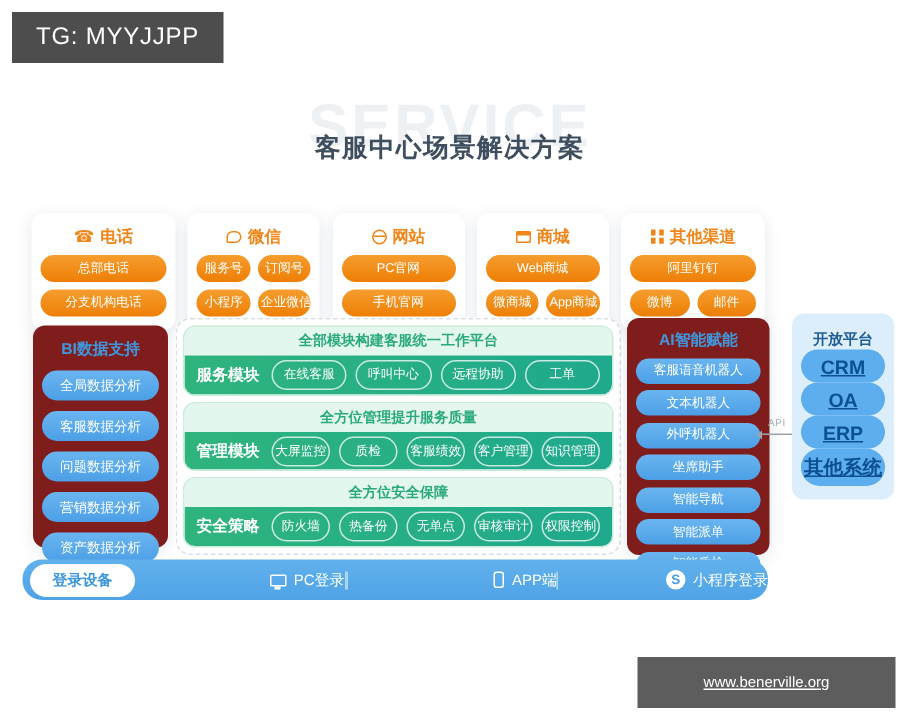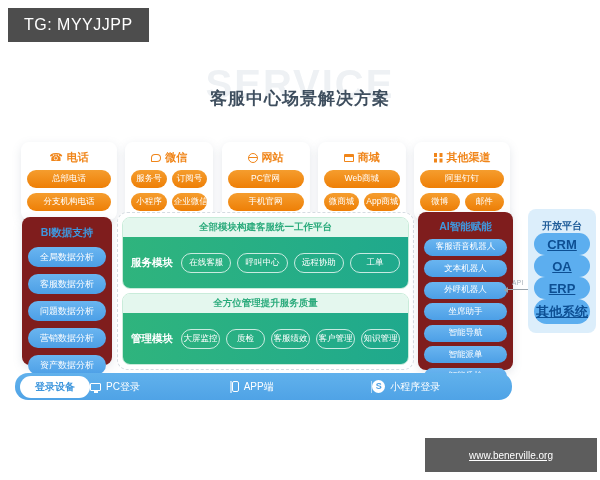--- a/index.html
+++ b/index.html
@@ -79,21 +79,21 @@
            border-bottom:3px solid transparent; }
   .api-arrow::before { left:-4px; border-right:4px solid #99a3ab; }
   .api-arrow::after { right:-4px; border-left:4px solid #99a3ab; }
 
   
   .login-bar { position:absolute; left:15px; top:373px; width:497px; height:27px; border-radius:13px;
                background:linear-gradient(180deg,#61b1ec,#4fa3e6); display:flex; align-items:center; }
   .login-badge { background:#fff; color:#3f97dd; font-size:10px; font-weight:bold; border-radius:999px;
                  padding:4px 15px; margin-left:5px; white-space:nowrap; }
   .login-items { flex:1; display:flex; align-items:center; height:100%; }
-  .login-item { flex:1; display:flex; align-items:center; justify-content:flex-start; gap:5px; color:#fff; font-size:10px; }
+  .login-item { flex:1; display:flex; align-items:center; justify-content:flex-end; gap:5px; color:#fff; font-size:10px; }
   .login-divider { width:1px; height:12px; background:rgba(255,255,255,.55); }
   .li { display:inline-block; position:relative; flex:none; }
   .li-monitor { width:11px; height:8px; border:1.3px solid #fff; border-radius:1px; }
   .li-monitor::after { content:""; position:absolute; left:2.5px; bottom:-3px; width:4px; height:1.5px; background:#fff; }
   .li-browser { width:11px; height:9px; border:1.2px solid #fff; border-radius:1.5px; }
   .li-browser::before { content:""; position:absolute; left:1px; right:1px; top:1.5px; height:1.2px; background:#fff; }
   .li-mobile { width:7px; height:11px; border:1.2px solid #fff; border-radius:2px; }
   .li-mini { width:13px; height:13px; background:#fff; border-radius:50%; color:#4d9fe2; font-size:9px;
              font-weight:bold; text-align:center; line-height:13px; }
   .li-mini::before { content:"S"; }
@@ -199,20 +199,31 @@
       <div class="section-header">全方位管理提升服务质量</div>
       <div class="section-bar">
         <span class="section-label">管理模块</span>
         <span class="gpill">大屏监控</span>
         <span class="gpill">质检</span>
         <span class="gpill">客服绩效</span>
         <span class="gpill">客户管理</span>
         <span class="gpill">知识管理</span>
       </div>
     </div>
+    <div class="section">
+      <div class="section-header">全方位安全保障</div>
+      <div class="section-bar">
+        <span class="section-label">安全策略</span>
+        <span class="gpill">防火墙</span>
+        <span class="gpill">热备份</span>
+        <span class="gpill">无单点</span>
+        <span class="gpill">审核审计</span>
+        <span class="gpill">权限控制</span>
+      </div>
+    </div>
   </div>
 
   <div class="side-panel panel-ai">
     <div class="panel-title">AI智能赋能</div>
     <div class="bpill">客服语音机器人</div>
     <div class="bpill">文本机器人</div>
     <div class="bpill">外呼机器人</div>
     <div class="bpill">坐席助手</div>
     <div class="bpill">智能导航</div>
     <div class="bpill">智能派单</div>

